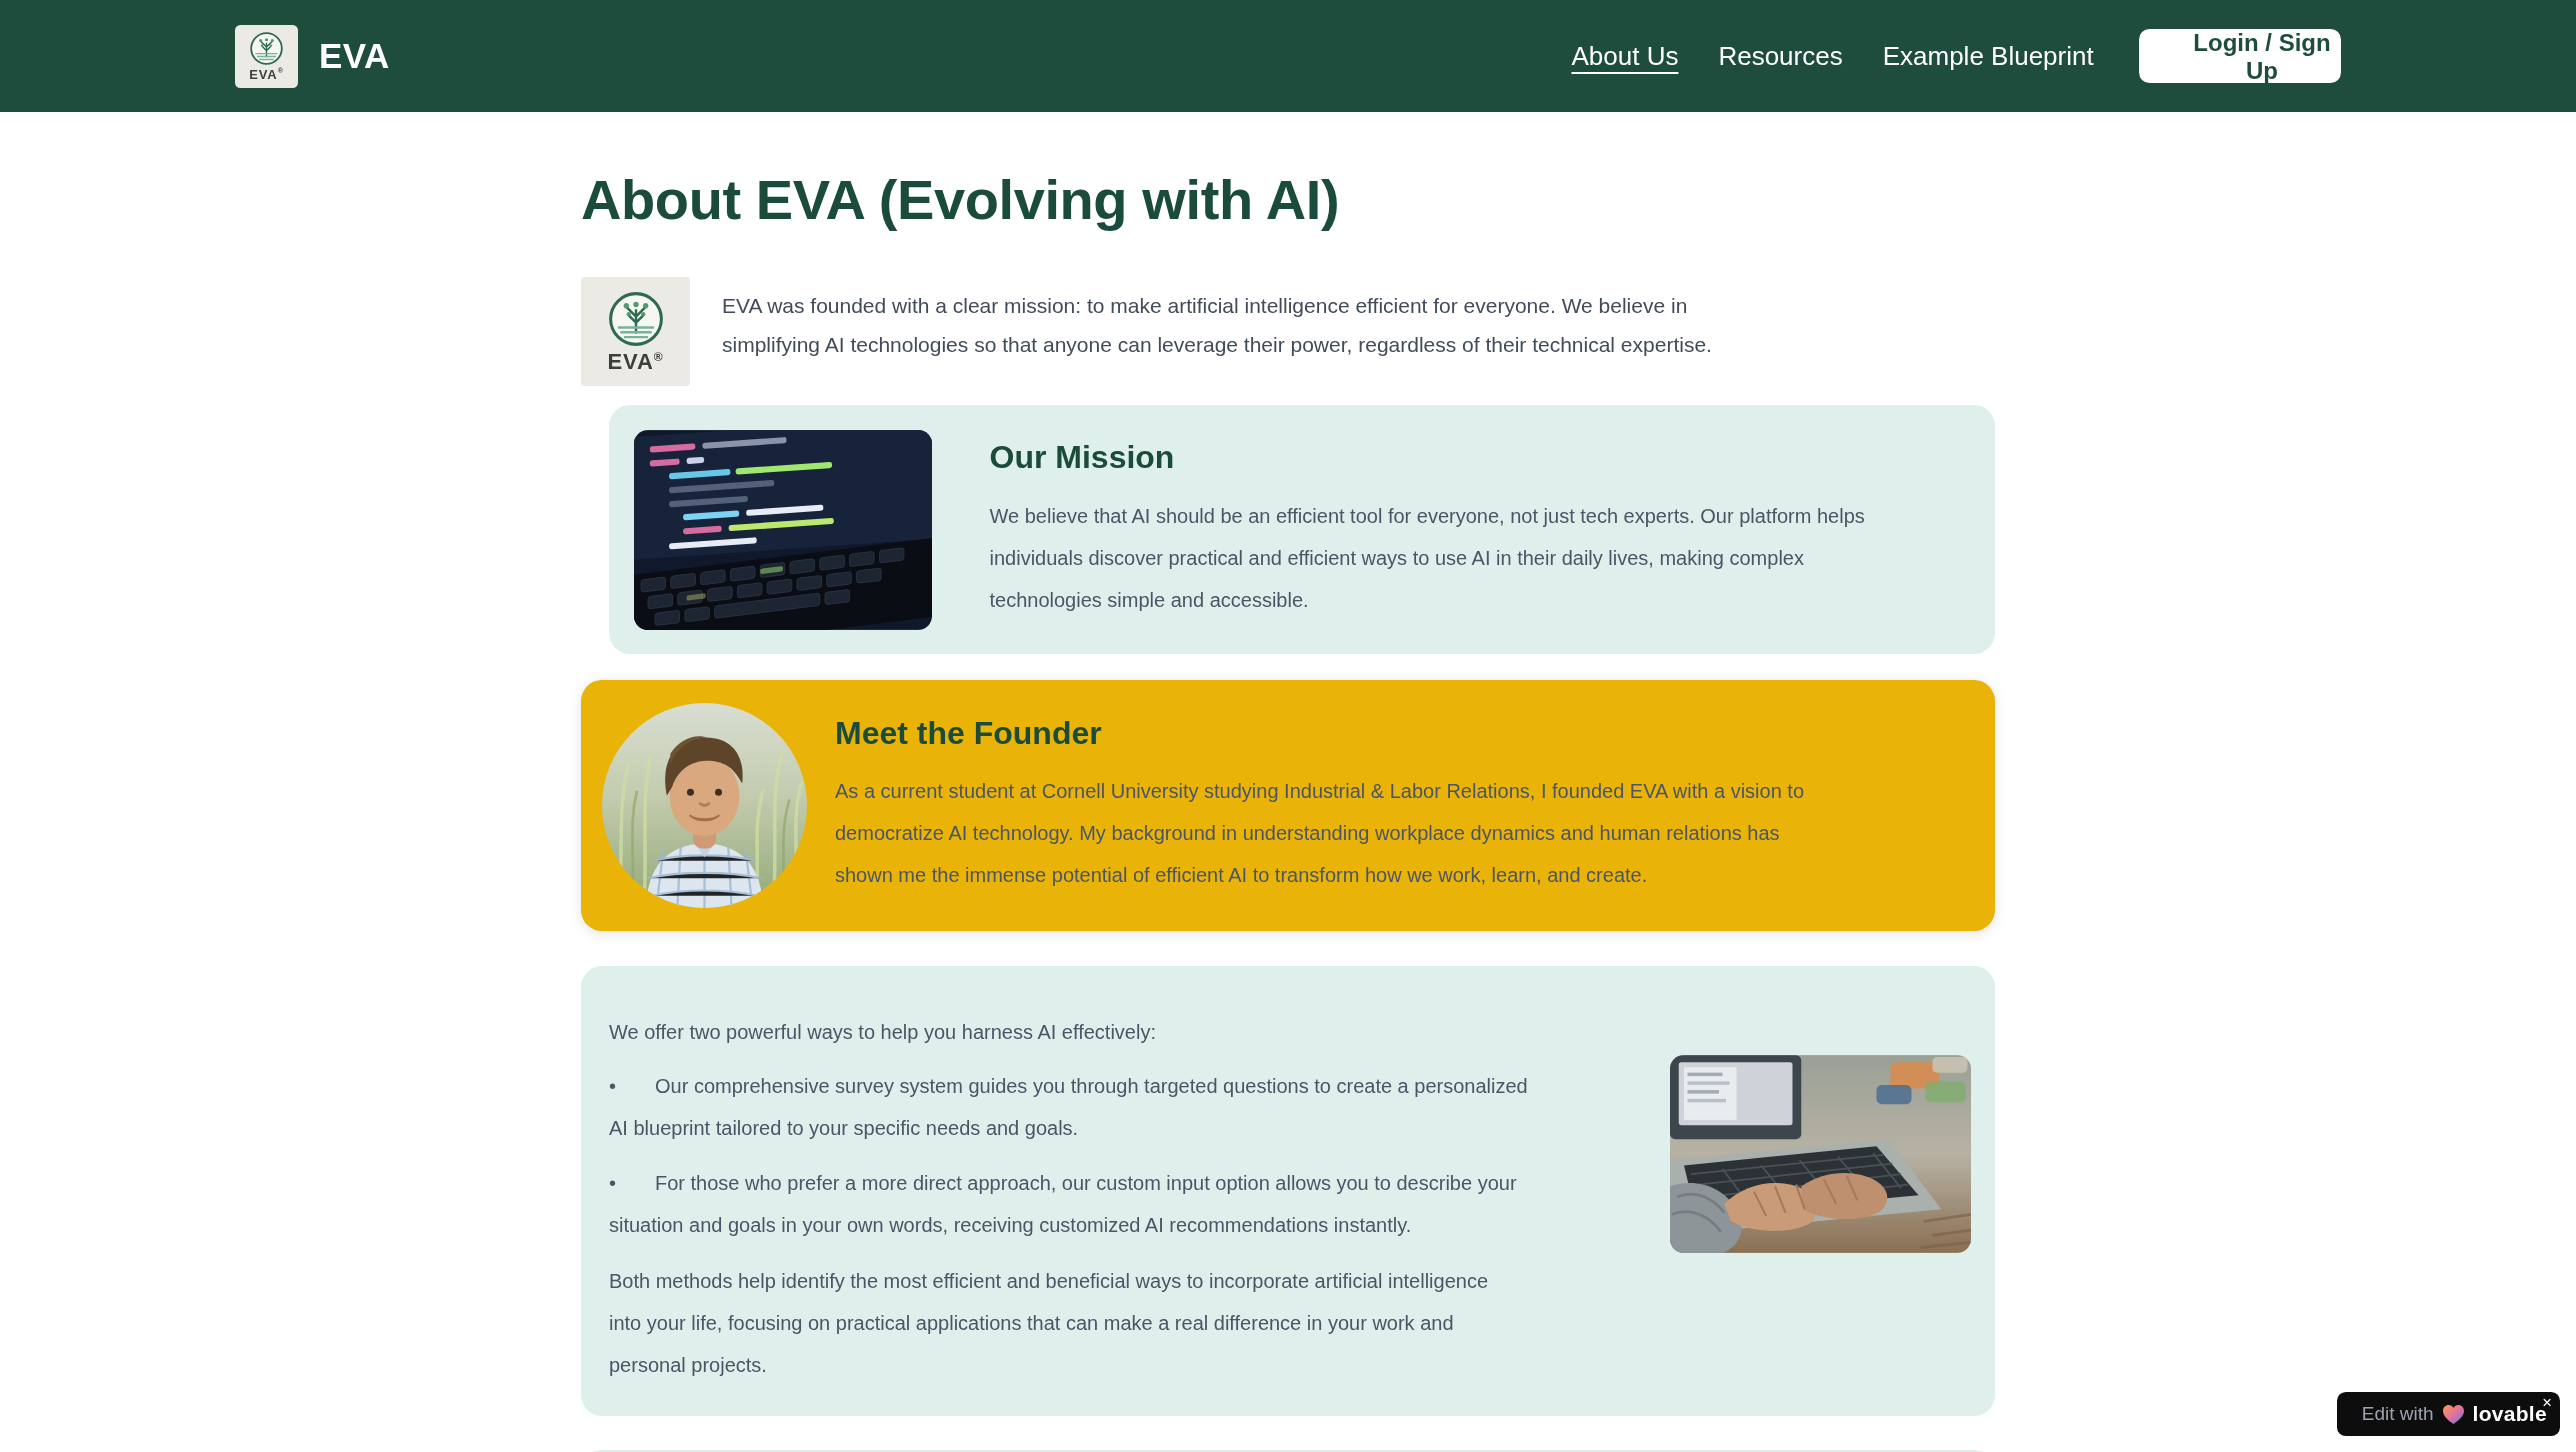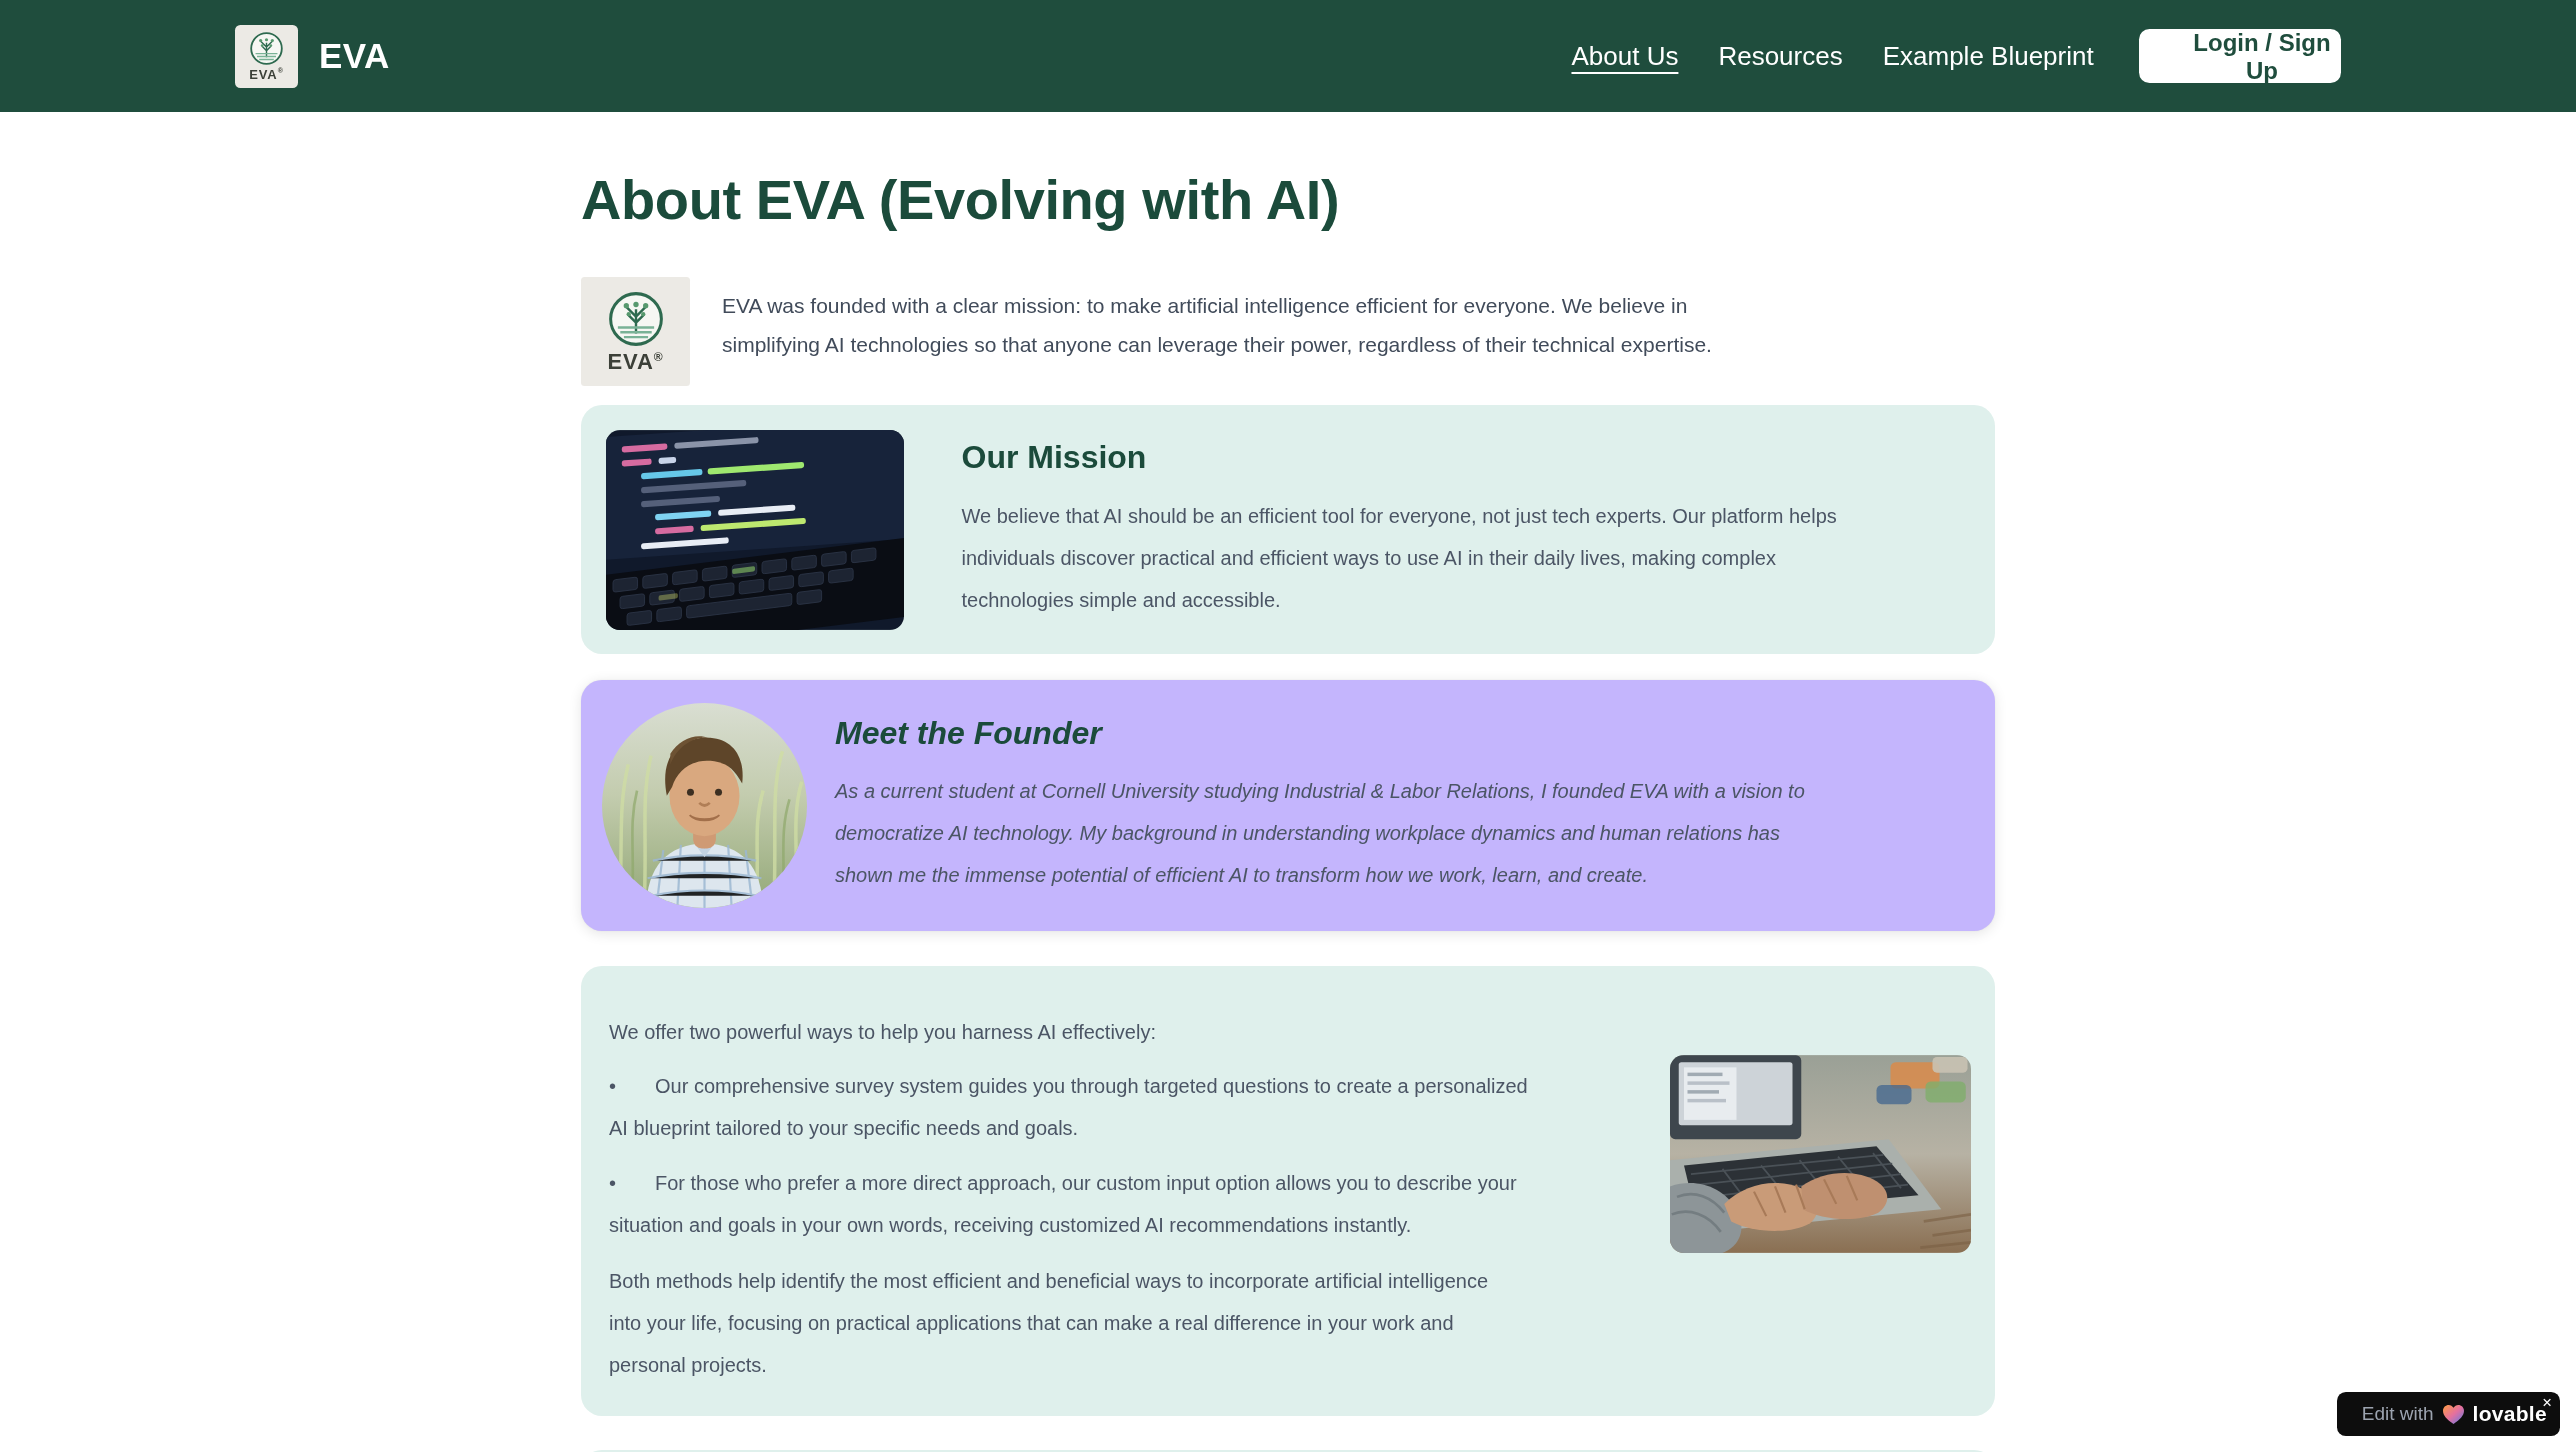--- a/index.html
+++ b/index.html
@@ -48,27 +48,27 @@
   }
 
   .intro-row { margin-top:42px; display:flex; align-items:flex-start; gap:32px; }
   .intro-text {
     padding-top:8.8px;
     font-size:21px; line-height:39px; color:#414b5a; white-space:pre;
   }
 
   .card { border-radius:21px; }
   .card.mint { background:#dff0ec; }
-  .card.white { background:#c4b5fd; box-shadow:0 2.6px 12.3px rgba(0,0,0,0.10), 0 0 1.8px rgba(0,0,0,0.06);font-style:italic; }
+  .card.white { background:#eab308; box-shadow:0 2.6px 12.3px rgba(0,0,0,0.10), 0 0 1.8px rgba(0,0,0,0.06); }
 
   .card h2 { font-size:32px; font-weight:700; color:#1b4b3b; }
   .body-text { font-size:20px; line-height:42px; color:#4b5565; white-space:pre; }
 
   
-  .mission-card { margin-top:19px; padding:24.5px; display:flex; align-items:center; gap:58px; }
+  .mission-card { margin-top:19px; padding:24.5px; display:flex; align-items:center; gap:58px;margin-left:28px; }
   .media-frame { border-radius:14px; overflow:hidden; flex:none; }
   .mission-card .media-frame { width:298px; height:200px; }
   .mission-card .card-text h2 { margin-top:1.8px; }
   .mission-card .card-text p { margin-top:19px; }
 
   
   .founder-card { margin-top:26px; padding:23px 21px; display:flex; align-items:center; gap:28px; }
   .portrait-frame { width:205px; height:205px; border-radius:50%; overflow:hidden; flex:none; }
   .founder-card .card-text p { margin-top:17.5px; }
 

